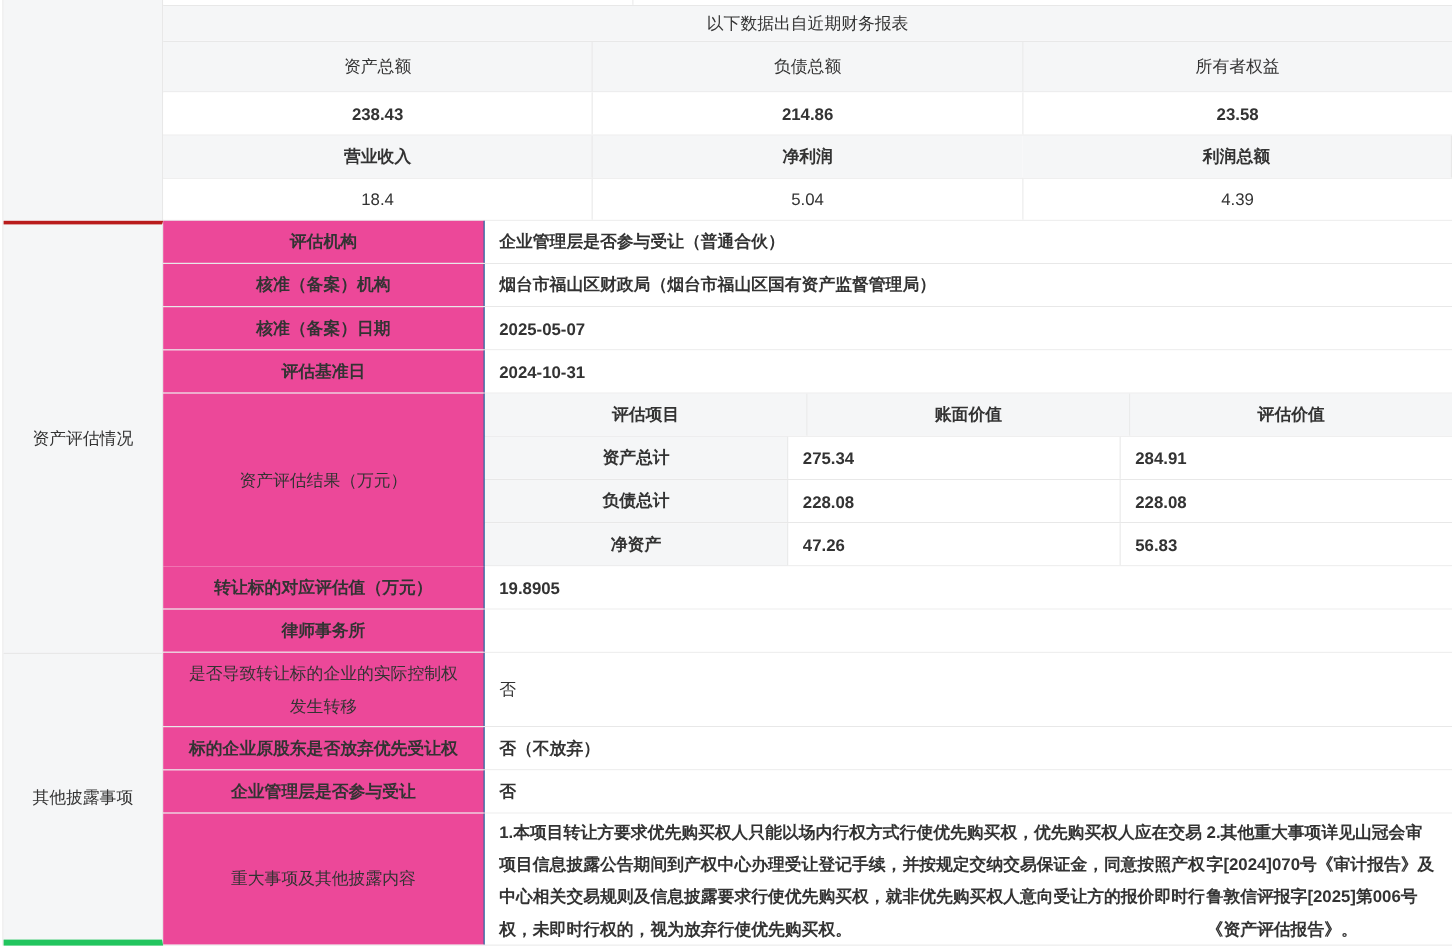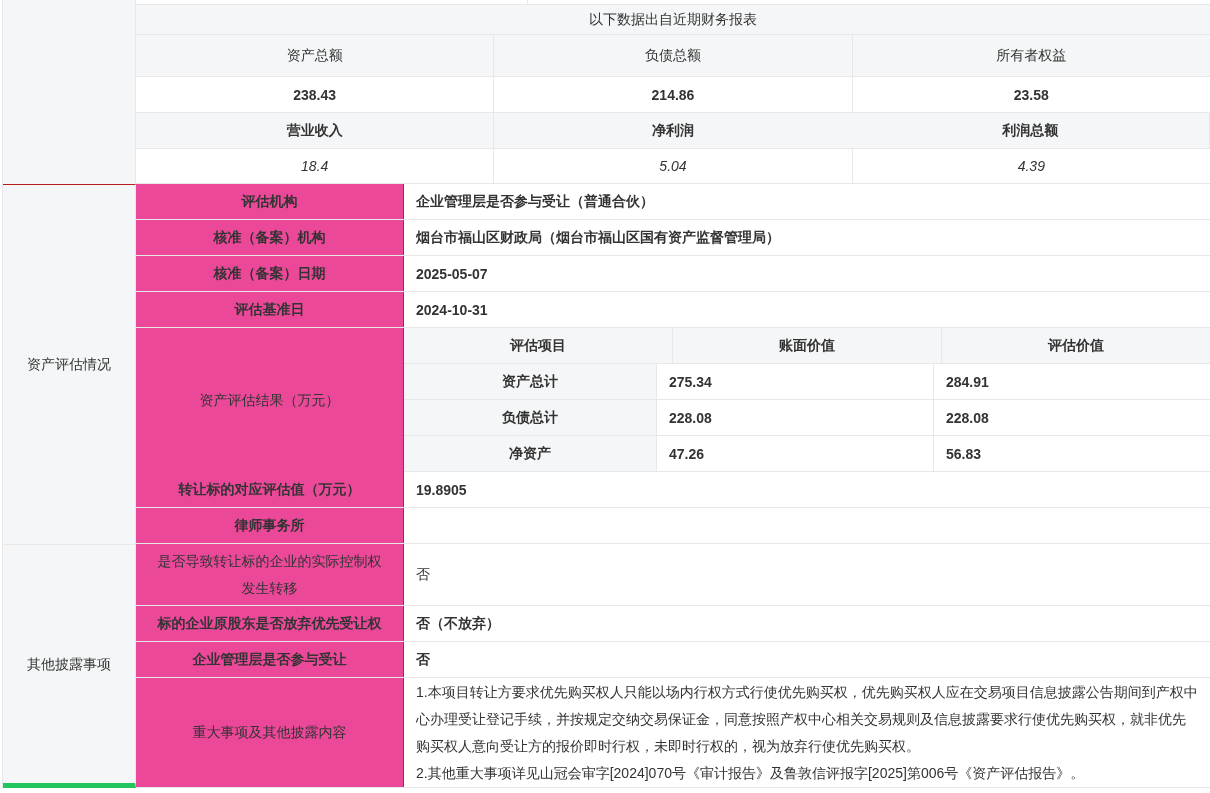--- a/index.html
+++ b/index.html
@@ -17,31 +17,31 @@
   }
   
   .left-col { width: 133px; display: flex; flex-direction: column; }
   .sec-cell {
     background: #f5f6f7;
     border-right: 1px solid #e8e8e8;
     display: flex; align-items: center; justify-content: center;
     text-align: center; line-height: 27px; padding: 0 10px;
   }
   .sec-blank  { height: 184px; }
-  .sec-assess { height: 360px; border-top: 1px solid #b91c1c; }
+  .sec-assess { height: 360px; border-top: 3px solid #b91c1c; }
   .sec-other  { height: 244px; border-top: 1px solid #e8e8e8; border-bottom: 5px solid #22c55e; }
 
   
   .main-col { flex: 1; display: flex; flex-direction: column; }
   .row { display: flex; border-bottom: 1px solid #e8e8e8; }
   .h5   { height: 5px; }
   .h30  { height: 30px; }
   .h42  { height: 42px; }
   .h36  { height: 36px; font-weight: bold; }
-  .h35  { height: 35px; font-style: italic; }
+  .h35  { height: 35px; }
   .h62  { height: 62px; }
   .h110 { height: 110px; }
   .h144 { height: 144px; border-bottom: none; }
 
   .cell { display: flex; align-items: center; }
   .grow { flex: 1 1 0; min-width: 0; }
   .br { border-right: 1px solid #e8e8e8; }
   .gray { background: #f5f6f7; }
   .white { background: #ffffff; }
   .center { justify-content: center; text-align: center; }
@@ -51,22 +51,22 @@
     width: 268px; flex: none;
     background: #ec4899;
     border-right: 1px solid #0369a1;
     display: flex; align-items: center; justify-content: center;
     text-align: center; line-height: 27px; padding: 0 20px;
   }
   .sub-col { flex: 1; display: flex; flex-direction: column; }
   .sliver-a { width: 392px; flex: none; }
 
   .para-cell {
-    flex: 1; display: flex; flex-direction: column; justify-content: center;
-    padding: 2px 12px; line-height: 27px;
+    flex: 1; display: flex; flex-direction: row; justify-content: center;
+    padding: 2px 12px; line-height: 27px; font-weight: bold;
   }
 </style>
 </head>
 <body>
 
 <div class="table-wrap">
 
   <div class="left-col">
     <div class="sec-cell sec-blank"></div>
     <div class="sec-cell sec-assess">

